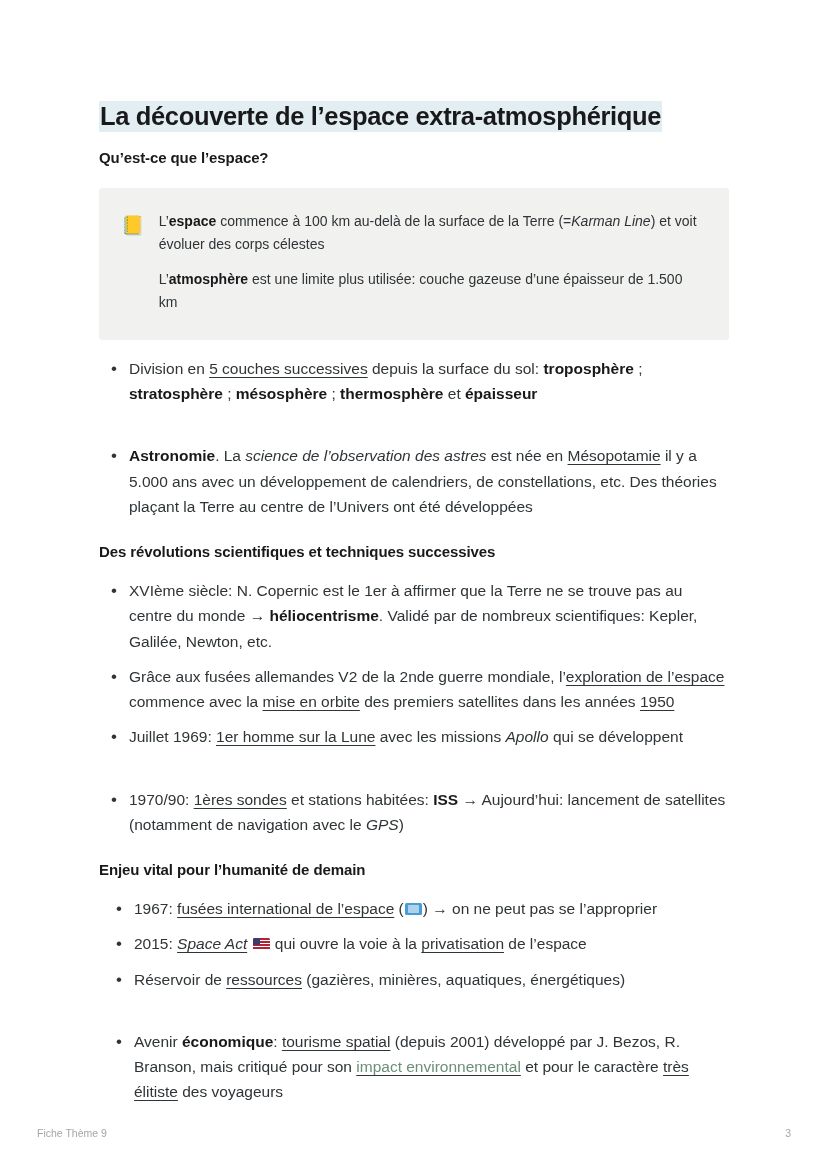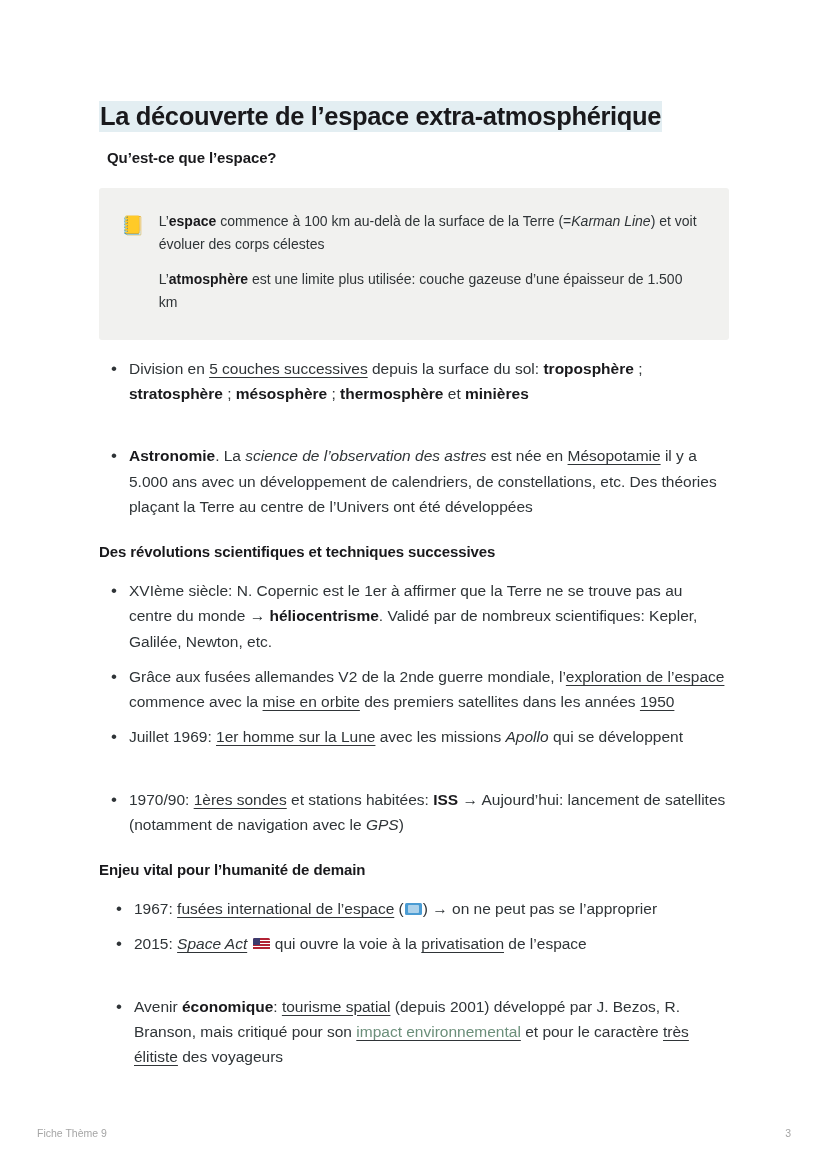--- a/index.html
+++ b/index.html
@@ -42,21 +42,21 @@
     background: #e3eef2;
     padding: 1px 1px 2px 1px;
     box-decoration-break: clone;
     -webkit-box-decoration-break: clone;
   }
 
   .sub-heading {
     font-size: 15px;
     font-weight: bold;
     color: #19191c;
-    margin: 14px 0 0 8px;
+    margin: 14px 0 0 0;
     line-height: 1.4;
     letter-spacing: -0.1px;
   }
 
   
   .callout {
     margin-top: 20px;
     background: #f1f1ef;
     border-radius: 3px;
     padding: 22px 26px 26px 22px;
@@ -190,36 +190,37 @@
 
     <div class="callout">
       <div class="callout-icon">📒</div>
       <div class="callout-body">
         <p><span>L’</span><b>espace</b><span> commence à 100 km au-delà de la surface de la Terre (=</span><i>Karman Line</i><span>) et voit évoluer des corps célestes</span></p>
         <p><span>L’</span><b>atmosphère</b><span> est une limite plus utilisée: couche gazeuse d’une épaisseur de 1.500 km</span></p>
       </div>
     </div>
 
     <ul class="bullets">
-      <li><span>Division en </span><span class="u">5 couches successives</span><span> depuis la surface du sol: </span><b>troposphère</b><span> ; </span><b>stratosphère</b><span> ; </span><b>mésosphère</b><span> ; </span><b>thermosphère</b><span>  et </span><b>minières</b></li>
+      <li><span>Division en </span><span class="u">5 couches successives</span><span> depuis la surface du sol: </span><b>troposphère</b><span> ; </span><b>stratosphère</b><span> ; </span><b>mésosphère</b><span> ; </span><b>thermosphère</b><span>  et </span><b>épaisseur</b></li>
       <li><b>Astronomie</b><span>. La </span><i>science de l’observation des astres</i><span> est née en </span><span class="u">Mésopotamie</span><span> il y a 5.000 ans avec un développement de calendriers, de constellations, etc. Des théories plaçant la Terre au centre de l’Univers ont été développées</span></li>
     </ul>
 
     <div class="section-heading">Des révolutions scientifiques et techniques successives</div>
     <ul class="bullets">
       <li><span>XVIème siècle: N. Copernic est le 1er à affirmer que la Terre ne se trouve pas au centre du monde → </span><b>héliocentrisme</b><span>. Validé par de nombreux scientifiques: Kepler, Galilée, Newton, etc.</span></li>
       <li><span>Grâce aux fusées allemandes V2 de la 2nde guerre mondiale, l’</span><span class="u">exploration de l’espace</span><span> commence avec la </span><span class="u">mise en orbite</span><span> des premiers satellites dans les années </span><span class="u">1950</span></li>
       <li><span>Juillet 1969: </span><span class="u">1er homme sur la Lune</span><span> avec les missions </span><i>Apollo</i><span> qui se développent</span></li>
       <li><span>1970/90: </span><span class="u">1ères sondes</span><span> et stations habitées: </span><b>ISS</b><span> → Aujourd’hui: lancement de satellites (notamment de navigation avec le </span><i>GPS</i><span>)</span></li>
     </ul>
 
     <div class="section-heading">Enjeu vital pour l’humanité de demain</div>
     <ul class="bullets indented">
       <li><span>1967: </span><span class="u">fusées international de l’espace</span><span> (</span><span class="flag flag-un"></span><span>) → on ne peut pas se l’approprier</span></li>
       <li><span>2015: </span><i class="u">Space Act</i><span> </span><span class="flag flag-us"></span><span> qui ouvre la voie à la </span><span class="u">privatisation</span><span> de l’espace</span></li>
+      <li><span>Réservoir de </span><span class="u">ressources</span><span> (gazières, minières, aquatiques, énergétiques)</span></li>
       <li><span>Avenir </span><b>économique</b><span>: </span><span class="u">tourisme spatial</span><span> (depuis 2001) développé par J. Bezos, R. Branson, mais critiqué pour son </span><span class="green">impact environnemental</span><span> et pour le caractère </span><span class="u">très élitiste</span><span> des voyageurs</span></li>
     </ul>
 
   </div>
 
   <div class="footer">
     <span>Fiche Thème 9</span>
     <span>3</span>
   </div>
 </div>

